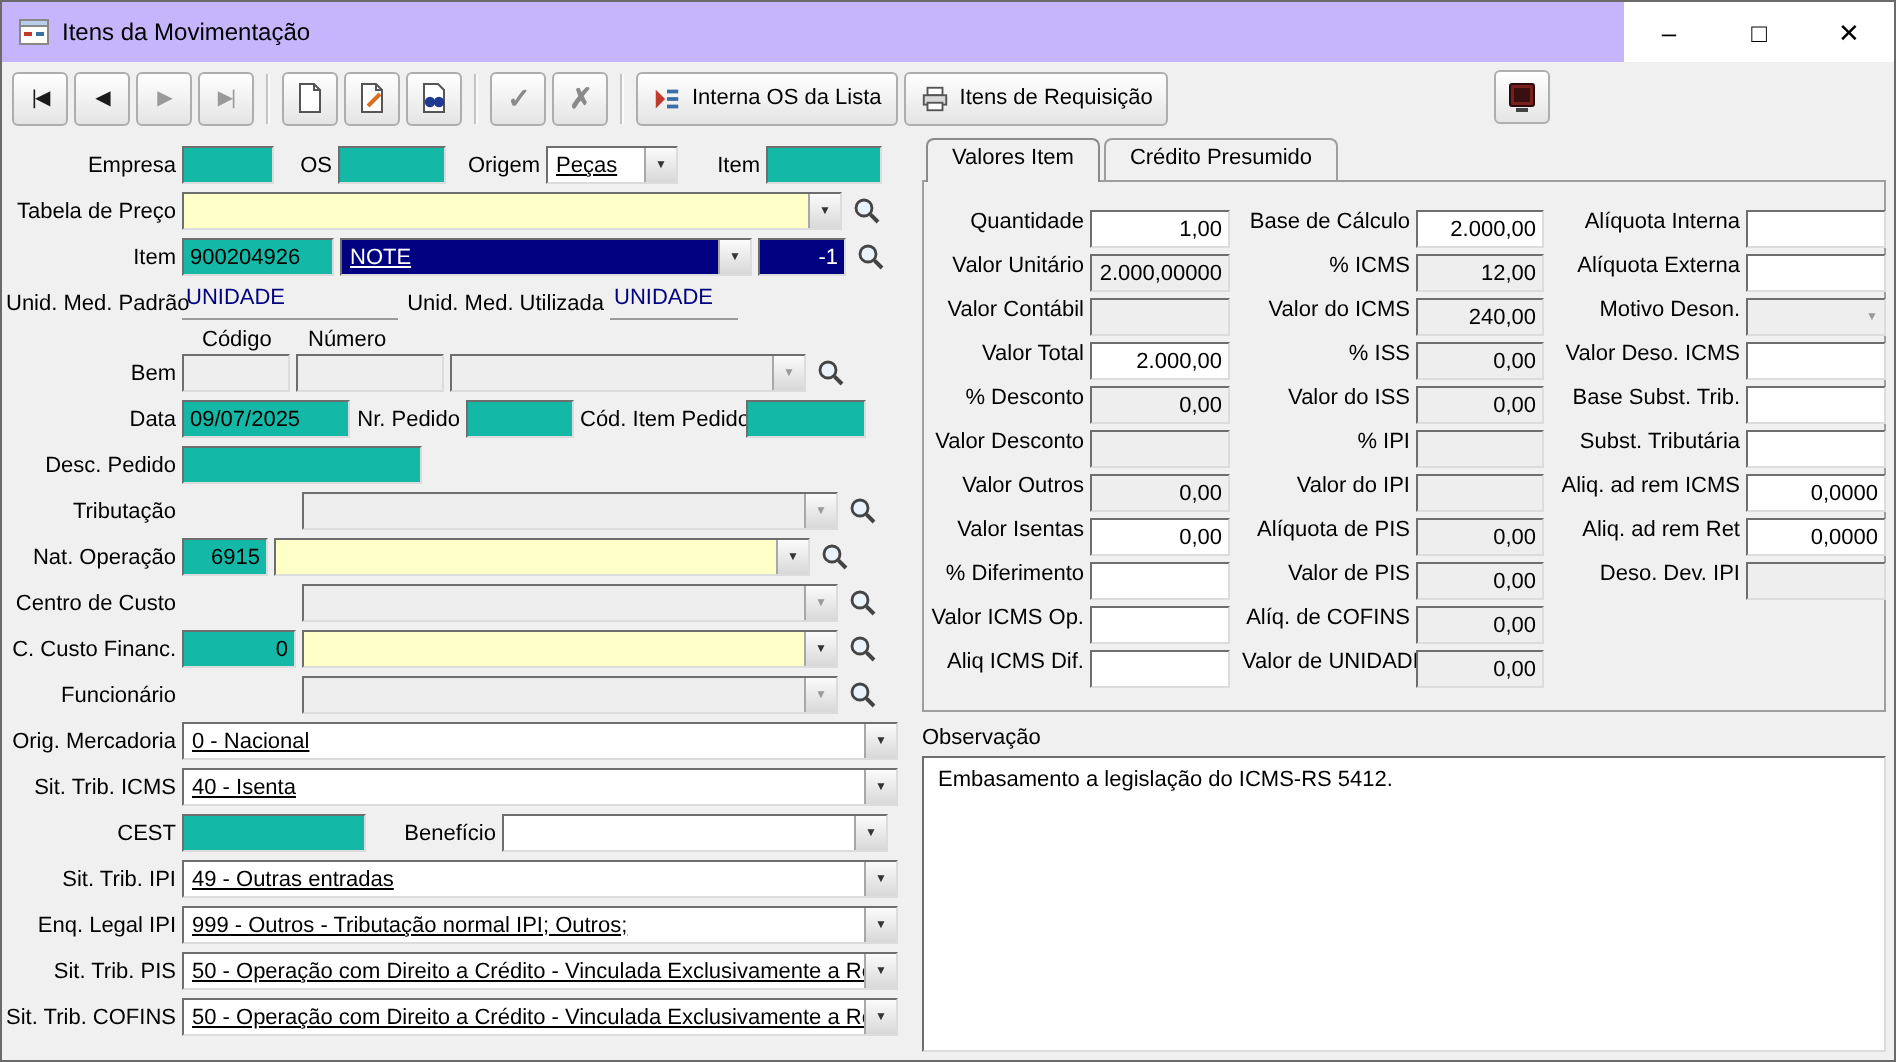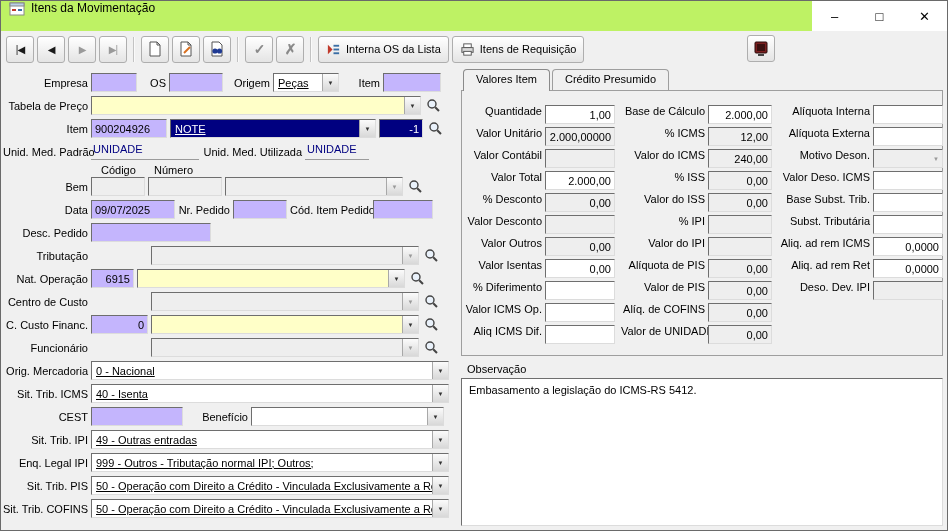--- a/index.html
+++ b/index.html
@@ -1,21 +1,21 @@
 <!DOCTYPE html>
 <html><head>
 <meta charset="utf-8">
 <style>
   * { margin:0; padding:0; box-sizing:border-box; }
   html,body { width:948px; height:531px; overflow:hidden; }
   body { font-family:"Liberation Sans", sans-serif; font-size:11px; color:#000; background:#f0f0f0; }
   .window { width:948px; height:531px; display:flex; flex-direction:column; border:1px solid #6a6a6a; background:#f0f0f0; }
 
   
-  .titlebar { height:30px; background:#bef264; display:flex; flex-shrink:0; }
+  .titlebar { height:30px; background:#c4b5fd; display:flex; align-items:center; flex-shrink:0; }
   .title-icon { margin:0 6px 0 8px; display:flex; }
   .title-text { font-size:12px; }
   .win-controls { margin-left:auto; display:flex; height:100%; }
   .win-btn { width:45px; height:100%; display:flex; align-items:center; justify-content:center; font-size:13px; background:#fff; border:none; }
 
   
   .toolbar { height:36px; flex-shrink:0; display:flex; align-items:center; padding:0 5px; gap:3px; background:#f0f0f0; position:relative; }
   .tbtn { height:27px; min-width:28px; border:1px solid #aeaeae; border-radius:3px; background:linear-gradient(#ffffff,#e4e4e4); display:inline-flex; align-items:center; justify-content:center; gap:5px; padding:0 7px; font-size:11px; font-family:"Liberation Sans",sans-serif; }
   .tbtn.icononly { width:28px; padding:0; }
   .glyph { font-size:10px; letter-spacing:-1px; }
@@ -27,21 +27,21 @@
   .exit-pos { position:absolute; left:746px; top:4px; }
 
   
   .main { flex:1; display:flex; background:#f0f0f0; overflow:hidden; }
   .left-pane { width:458px; flex-shrink:0; padding:6px 2px 0 2px; }
   .right-pane { flex:1; padding:2px 4px 4px 2px; display:flex; flex-direction:column; overflow:hidden; }
 
   
   .row { display:flex; align-items:center; height:19px; margin-bottom:4px; gap:3px; }
   .lab { text-align:right; flex-shrink:0; white-space:nowrap; }
-  .inp { height:19px; background:#c4b5fd; border:1px solid; border-color:#6e6e6e #dcdcdc #dcdcdc #6e6e6e; padding:0 3px; display:flex; align-items:center; overflow:hidden; white-space:nowrap; flex-shrink:0; }
+  .inp { height:19px; background:#14b8a6; border:1px solid; border-color:#6e6e6e #dcdcdc #dcdcdc #6e6e6e; padding:0 3px; display:flex; align-items:center; overflow:hidden; white-space:nowrap; flex-shrink:0; }
   .inp.num { justify-content:flex-end; }
   .inp.dis { background:#eeeeee; }
   .inp.navy { background:#000080; color:#fff; }
   .combo { height:19px; display:flex; border:1px solid; border-color:#6e6e6e #dcdcdc #dcdcdc #6e6e6e; background:#fff; flex-shrink:0; overflow:hidden; }
   .combo .cv { flex:1; padding:0 4px; display:flex; align-items:center; overflow:hidden; white-space:nowrap; background:#fff;text-decoration:underline; }
   .combo .ca { width:16px; flex-shrink:0; background:linear-gradient(#fbfbfb,#d8d8d8); border-left:1px solid #a8a8a8; display:flex; align-items:center; justify-content:center; font-size:6px; color:#333; }
   .combo.yellow .cv { background:#ffffc8; }
   .combo.disabled .cv { background:#eeeeee; }
   .combo.disabled .ca { color:#9a9a9a; }
   .combo.navy .cv { background:#000080; color:#fff; }
@@ -54,21 +54,21 @@
   .tab { padding:3px 12px 0 12px; border:1px solid #9e9e9e; border-bottom:none; border-radius:4px 4px 0 0; background:#f0f0f0; margin-right:2px; white-space:nowrap; }
   .tab.active { position:relative; z-index:2; margin-bottom:-1px; border-color:#8a8a8a; }
   .tab-panel { border:1px solid #9e9e9e; height:266px; flex-shrink:0; padding:14px 2px 0 2px; display:flex; gap:6px; background:#f0f0f0; }
   .vcol { display:flex; flex-direction:column; gap:3px; }
   .vrow { display:flex; align-items:flex-start; gap:3px; height:19px; }
   .vlab { text-align:right; flex-shrink:0; white-space:nowrap; }
   .vinp { height:19px; border:1px solid; border-color:#6e6e6e #dcdcdc #dcdcdc #6e6e6e; background:#fff; display:flex; align-items:center; justify-content:flex-end; padding:0 3px; overflow:hidden; flex-shrink:0; }
   .vinp.dis { background:#eeeeee; }
   .vinp.combo-mini { justify-content:space-between; }
   .mini-arrow { font-size:6px; color:#9a9a9a; }
-  .obs-label { margin:7px 0 3px 6px; flex-shrink:0; }
+  .obs-label { margin:7px 0 3px 0; flex-shrink:0; }
   .obs-box { flex:1; background:#fff; border:1px solid; border-color:#6e6e6e #dcdcdc #dcdcdc #6e6e6e; padding:5px 7px; overflow:hidden; }
 </style>
 </head>
 <body>
 
 <div class="window">
 
   <div class="titlebar">
     <span class="title-icon">
       <svg width="16" height="16">

